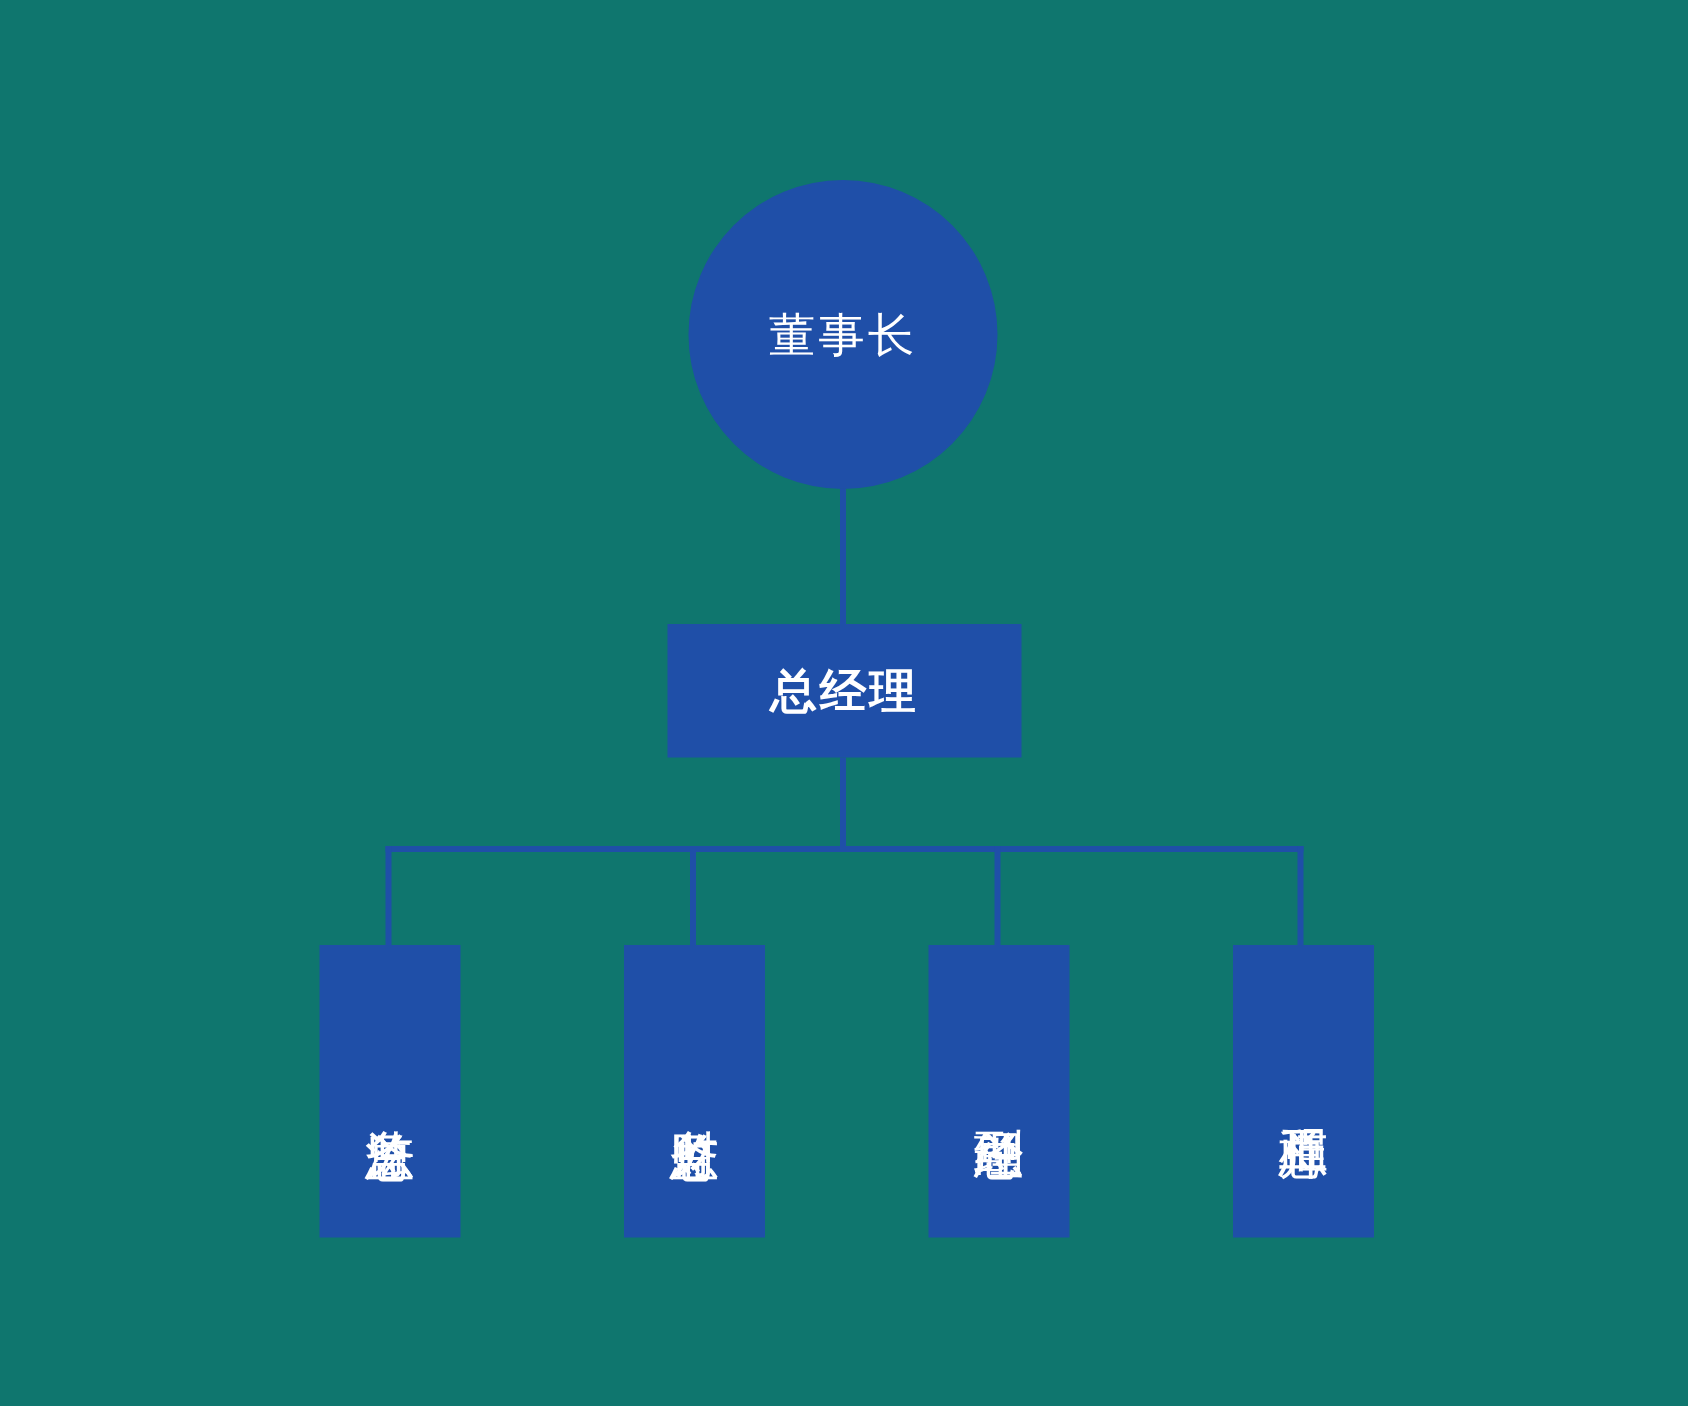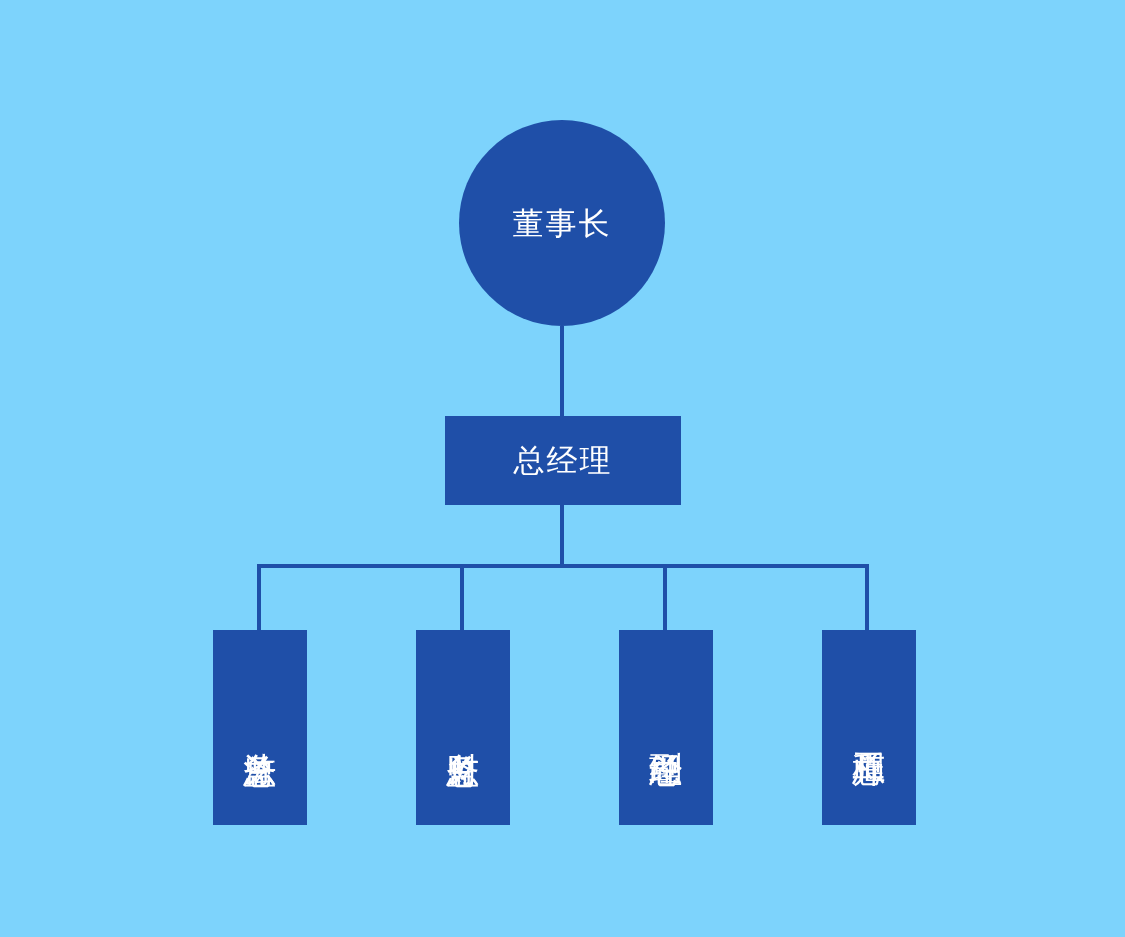--- a/index.html
+++ b/index.html
@@ -10,21 +10,21 @@
     width: 1125px;
     height: 937px;
     background: #eeeeee;
     font-family: "Liberation Sans", "DejaVu Sans", sans-serif;
     overflow: hidden;
   }
   #org-chart {
     position: relative;
     width: 1125px;
     height: 937px;
-    background: #7dd3fc;
+    background: #0f766e;
   }
 
   
   .connector {
     position: absolute;
     background: #1f4fa8;
   }
 
   
   .node-circle {
@@ -58,20 +58,21 @@
     display: flex;
     align-items: center;
     justify-content: center;
   }
   .node-box-wide .node-label {
     color: #ffffff;
     font-size: 31px;
     letter-spacing: 2px;
     line-height: 1;
     white-space: nowrap;
+    font-weight: bold;
   }
 
   
   .node-box-tall {
     position: absolute;
     top: 630px;
     width: 94px;
     height: 195px;
     background: #1f4fa8;
     display: flex;

